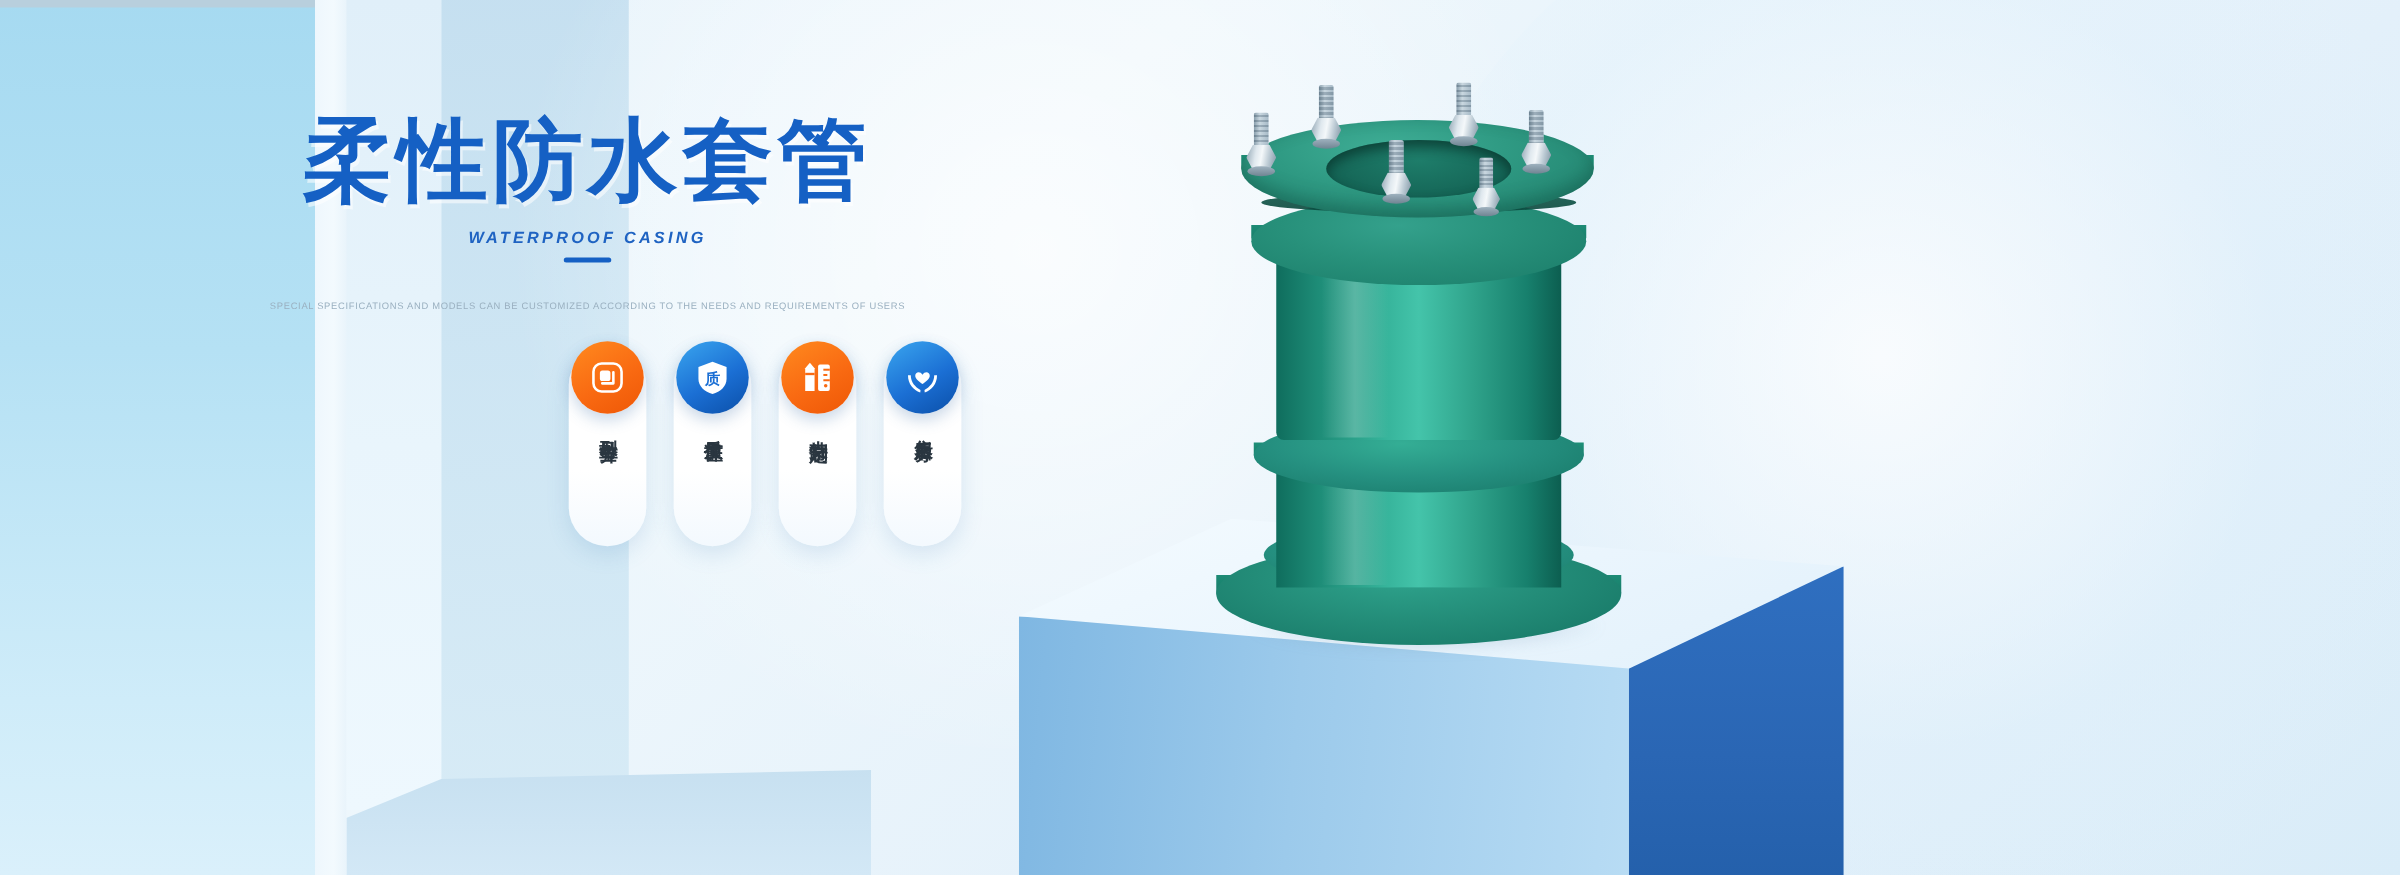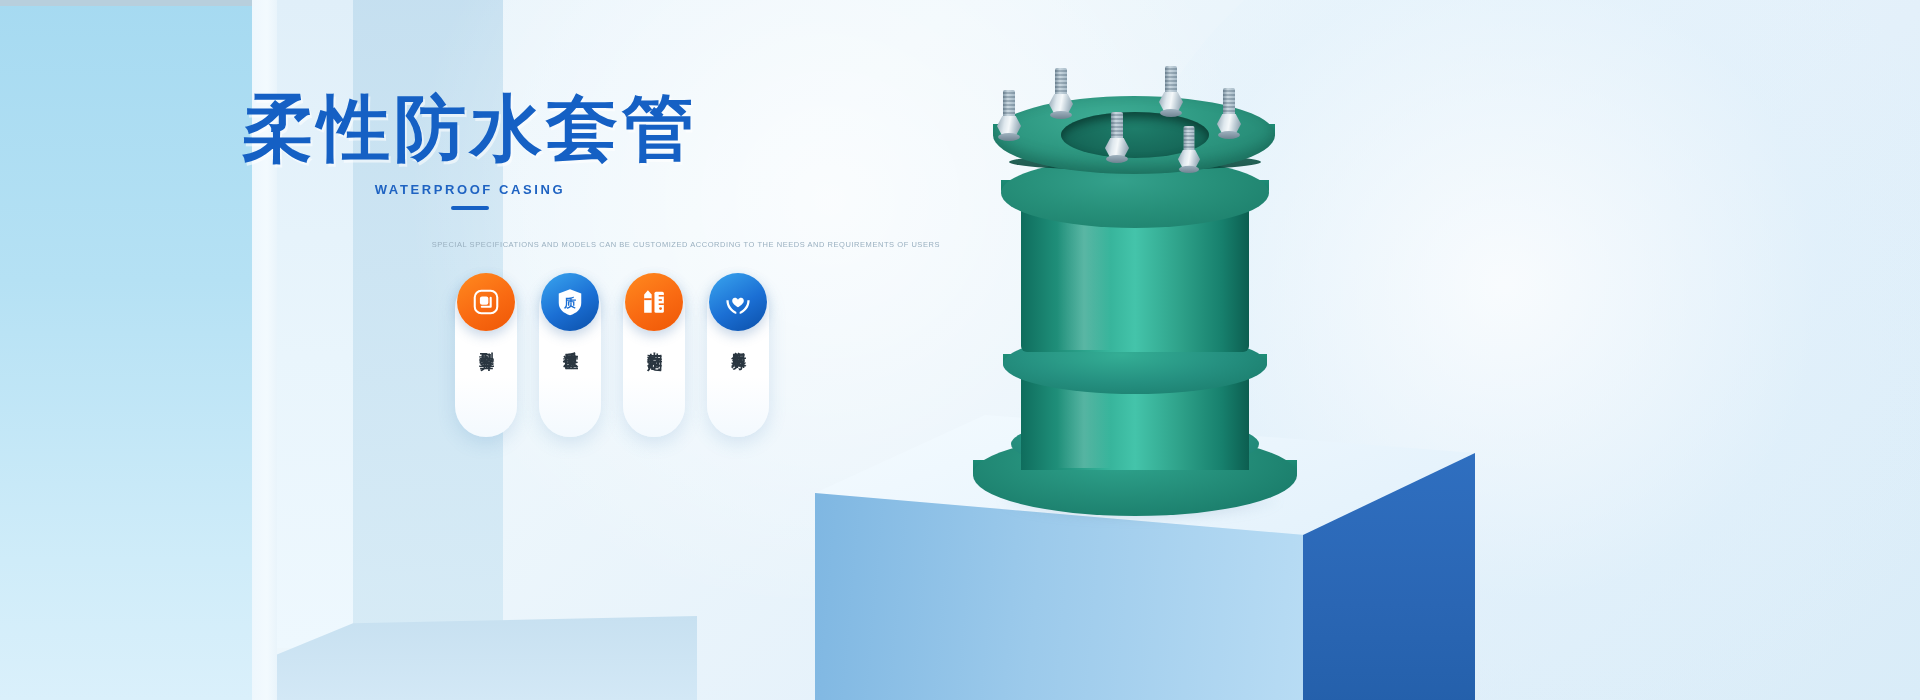--- a/index.html
+++ b/index.html
@@ -80,41 +80,41 @@
     letter-spacing:4px;
     color:#1560c4;
     text-shadow:2px 3px 0 rgba(255,255,255,.55);
     font-family:"DejaVu Sans","Liberation Sans",sans-serif;
   }
   .sub-en {
     position:absolute; left:0; top:182px; width:940px;
     font-size:13px; font-weight:bold;
     letter-spacing:2.6px;
     color:#1f63c2;
+    font-style:italic;
   }
   .divider {
     position:absolute; left:50%; top:206px;
     transform:translateX(-50%);
     width:38px; height:4px; border-radius:2px;
     background:#1560c4;
   }
   .sub-cn {
     position:absolute; left:0; top:214px; width:940px;
     font-size:22px; font-weight:bold;
     letter-spacing:1.4px;
     color:#2b3a45;
     font-family:"DejaVu Sans","Liberation Sans",sans-serif;
   }
   .sub-cn-en {
     position:absolute; left:0; top:240px; width:940px;
     font-size:7.5px;
     letter-spacing:.55px;
     color:#9ab0c0;
     white-space:nowrap;
-    text-align:right;
   }
 
   
   .badges {
     position:absolute; left:455px; top:277px;
     display:flex; gap:22px;
   }
   .badge {
     width:62px; height:160px;
     border-radius:31px;

